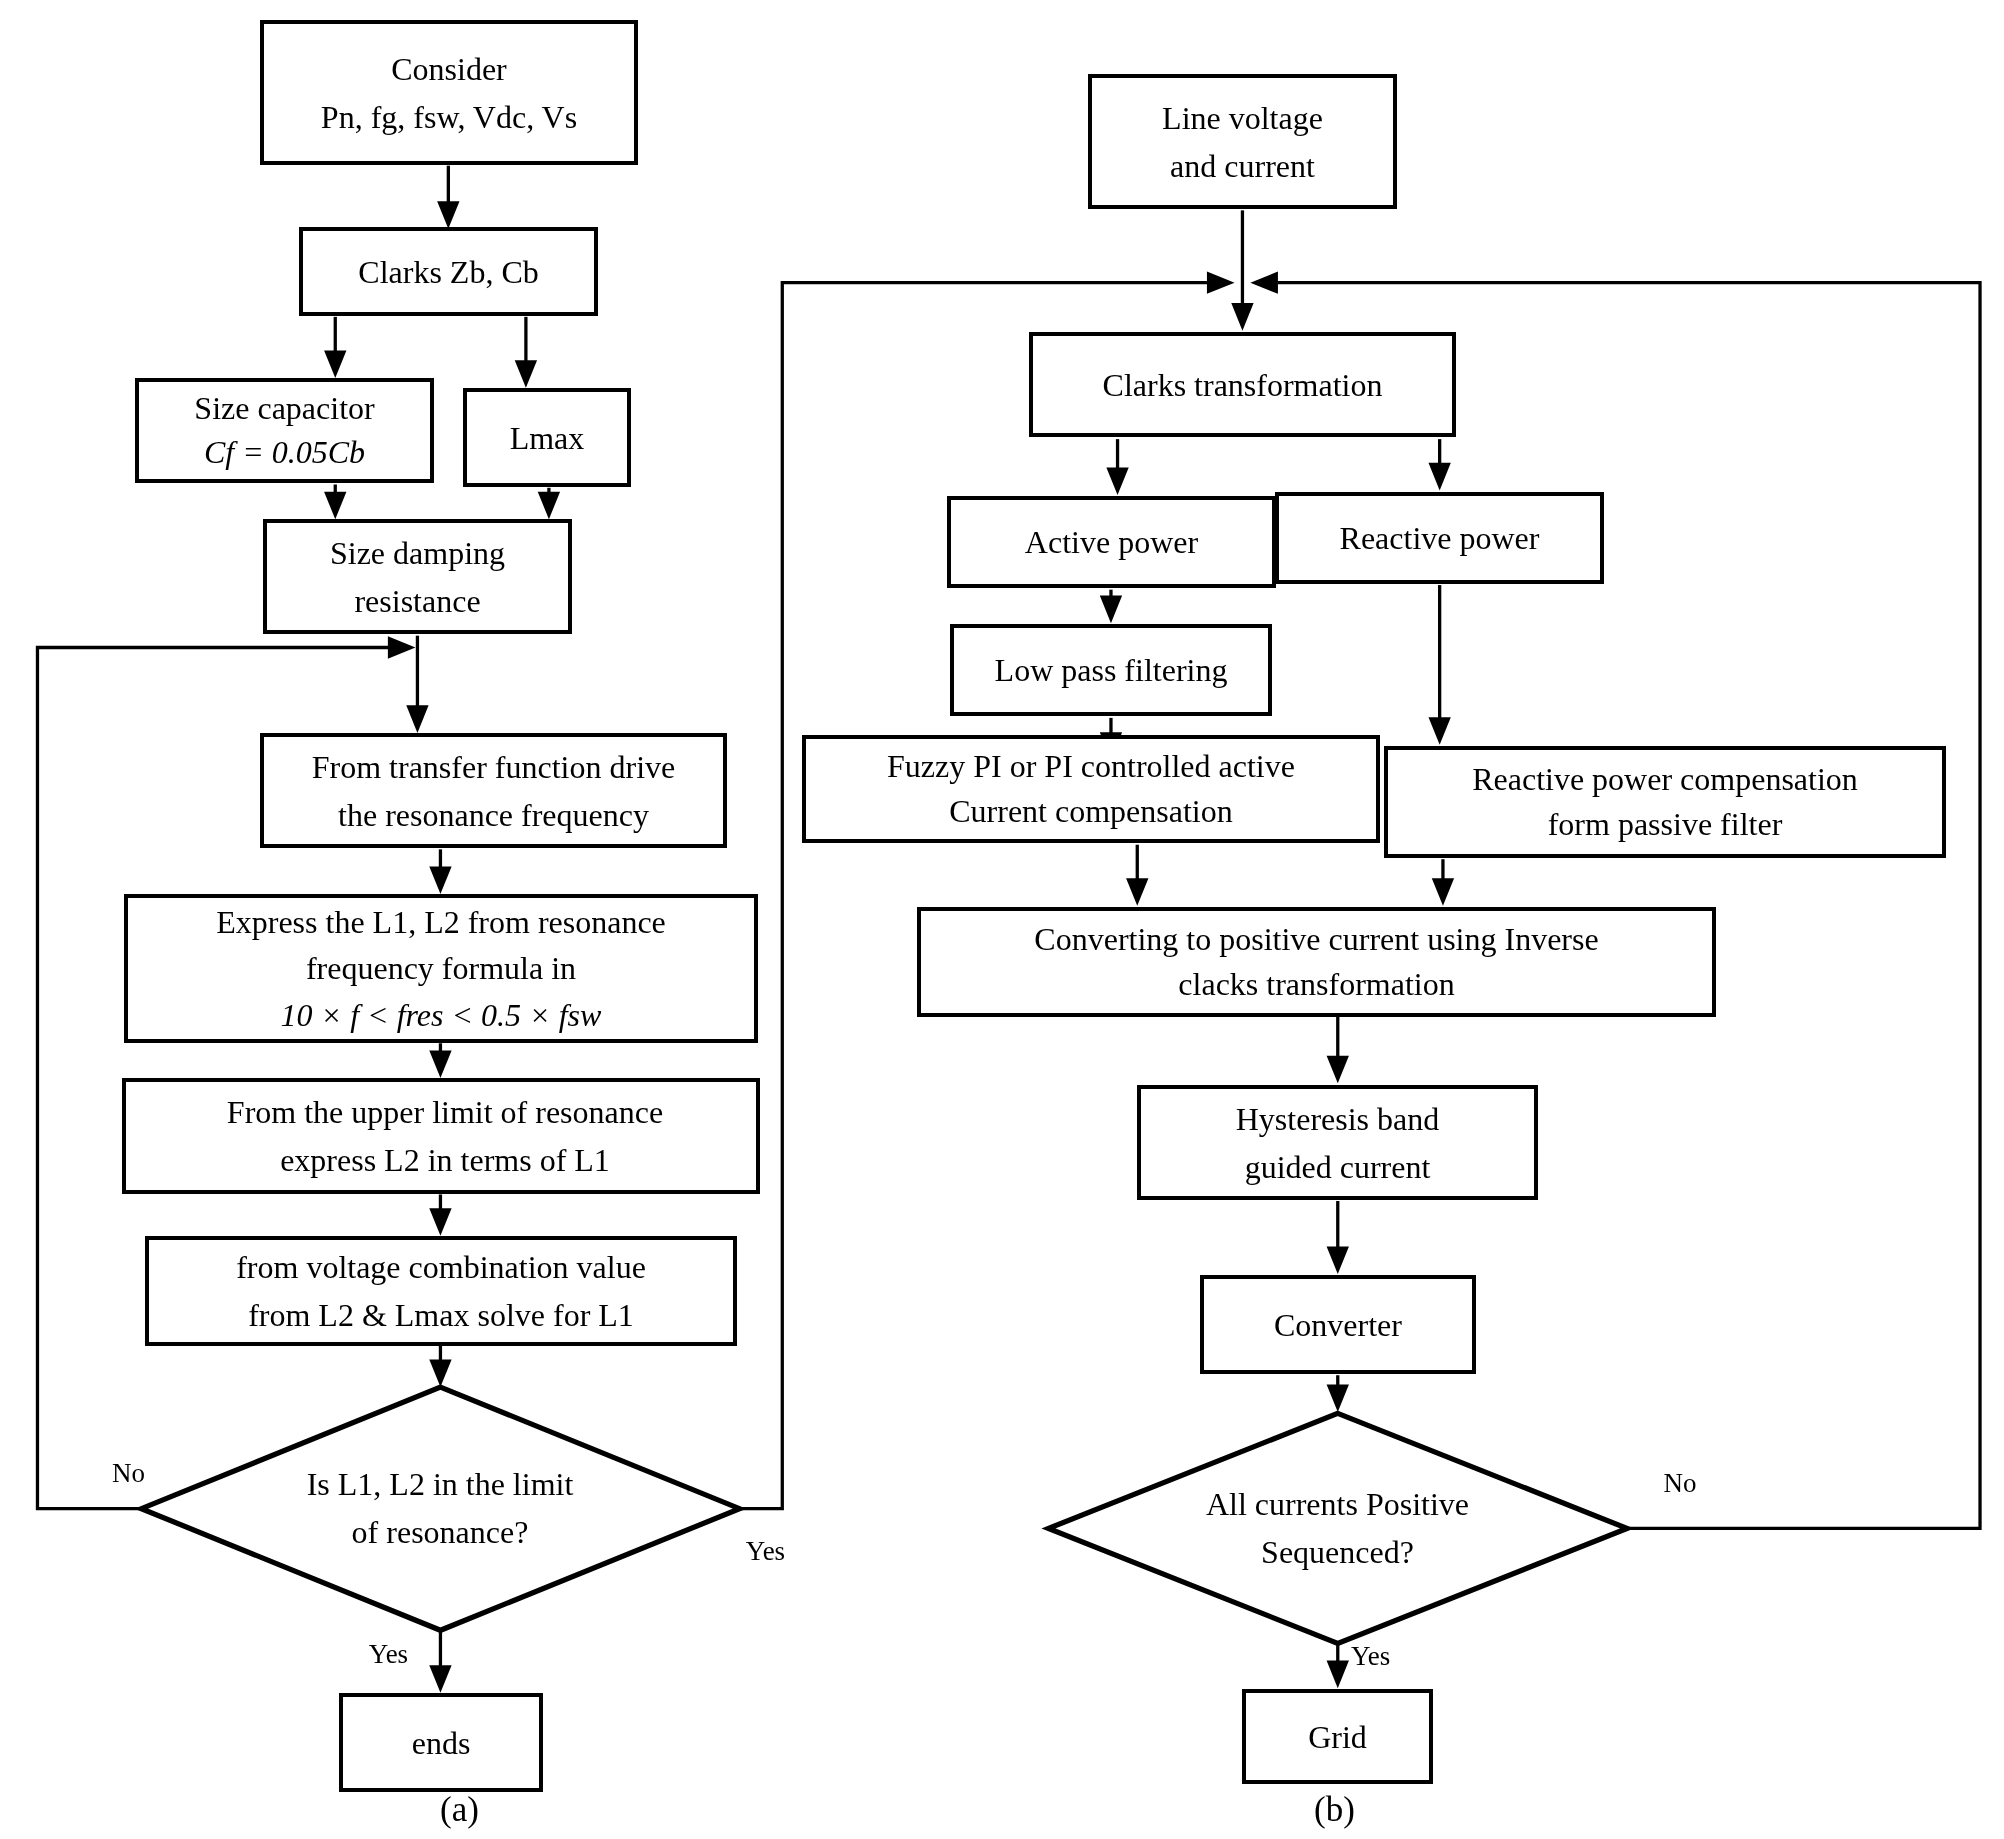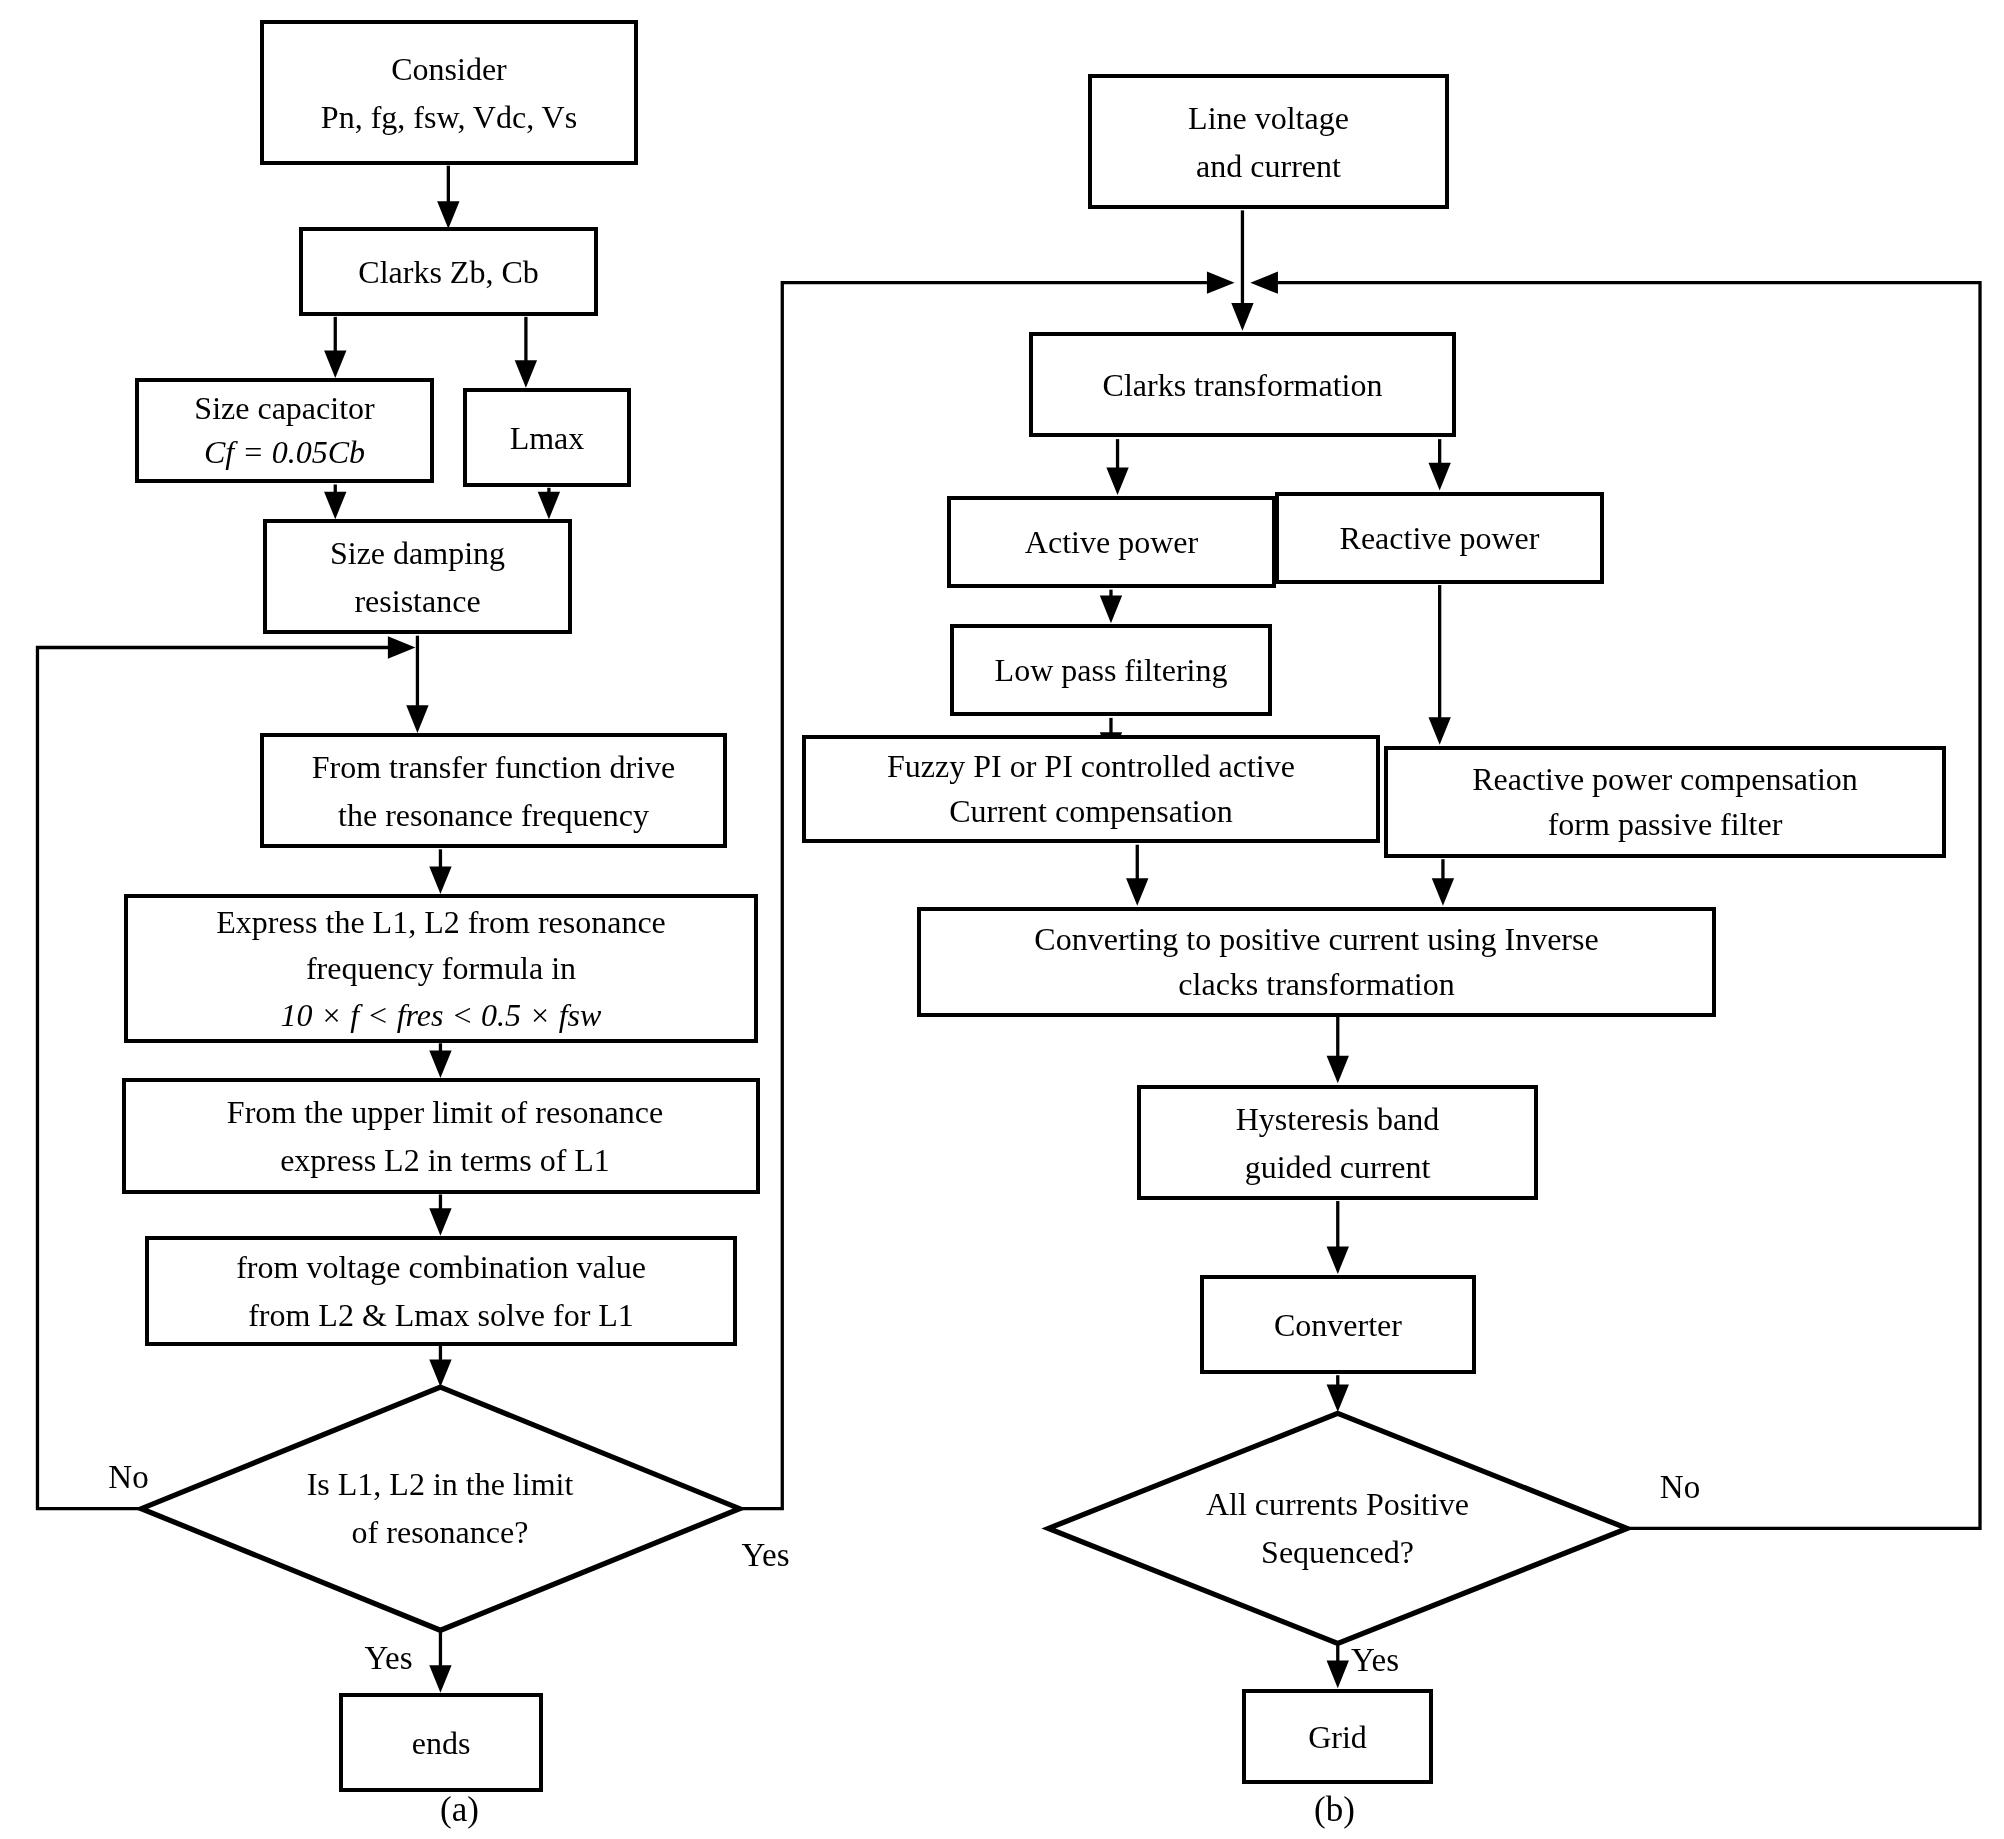--- a/index.html
+++ b/index.html
@@ -27,21 +27,21 @@
     position:absolute;
     display:flex;flex-direction:column;
     align-items:center;justify-content:center;
     text-align:center;
     font-size:32px;line-height:1.5;
     background:transparent;
     white-space:nowrap;
   }
   .lbl{
     position:absolute;
-    font-size:33px;line-height:1.1;
+    font-size:27px;line-height:1.1;
     text-align:center;
   }
   .cap{
     position:absolute;
     font-size:35px;line-height:1.1;
     text-align:center;
   }
   .it{font-style:italic;}
 </style>
 </head>
@@ -167,21 +167,21 @@
   <div class="lbl" style="left:76px;top:1459px;width:105px;">No</div>
   <div class="lbl" style="left:713px;top:1537px;width:105px;">Yes</div>
   <div class="lbl" style="left:339px;top:1640px;width:99px;">Yes</div>
 
   <div class="node" style="left:339px;top:1693px;width:204px;height:99px;">
     <div>ends</div>
   </div>
 
   <div class="cap" style="left:394px;top:1791px;width:131px;">(a)</div>
 
-  <div class="node" style="left:1088px;top:74px;width:361px;height:135px;">
+  <div class="node" style="left:1088px;top:74px;width:309px;height:135px;">
     <div>Line voltage</div>
     <div>and current</div>
   </div>
 
   <div class="node" style="left:1029px;top:332px;width:427px;height:105px;">
     <div>Clarks transformation</div>
   </div>
 
   <div class="node" style="left:947px;top:496px;width:329px;height:92px;">
     <div>Active power</div>

